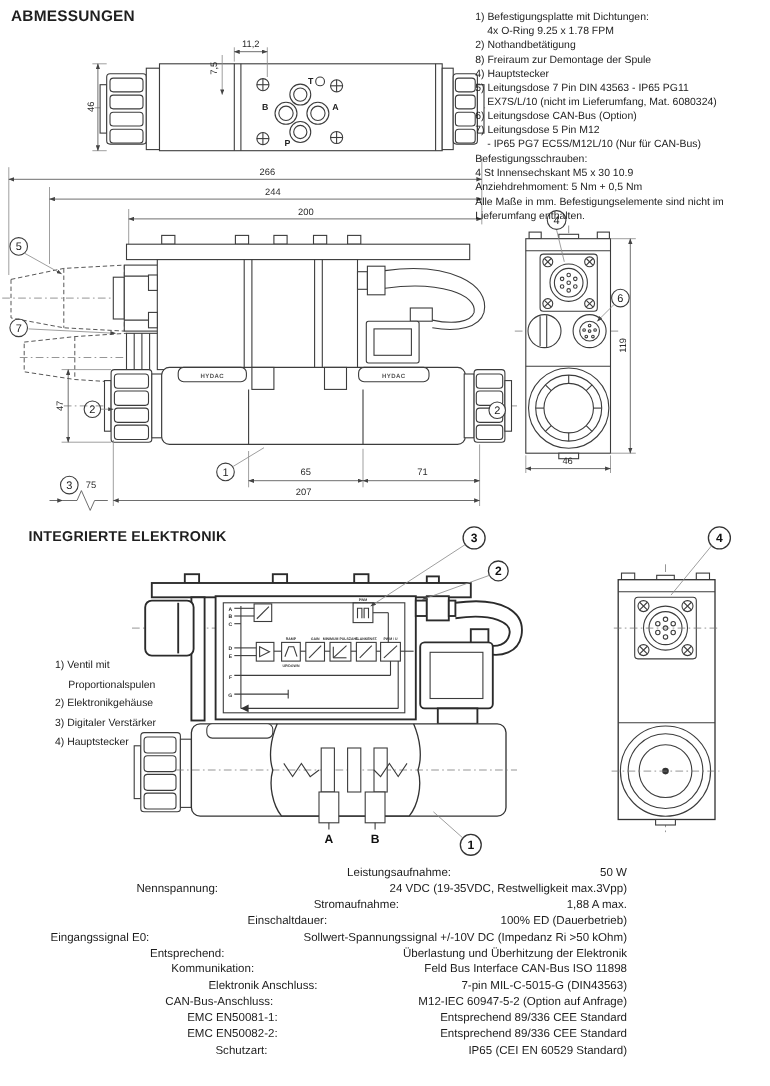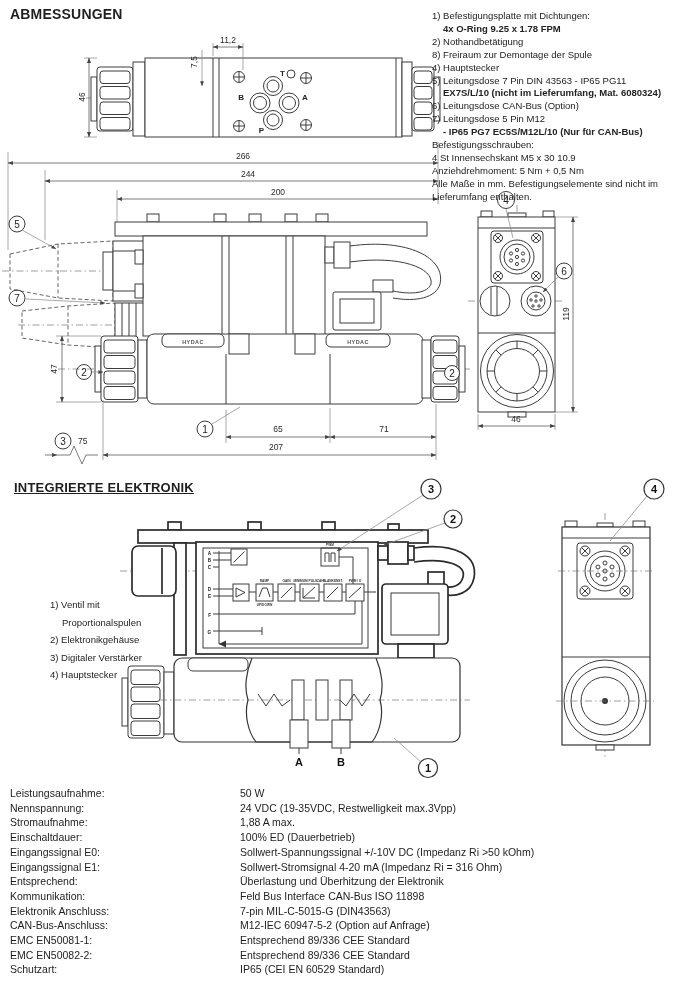--- a/index.html
+++ b/index.html
@@ -2,26 +2,26 @@
 <html><head>
 <meta charset="utf-8">
 <style>
   html,body{margin:0;padding:0;background:#fff;}
   #page{position:relative;width:700px;height:987px;background:#ffffff;overflow:hidden;
         font-family:"Liberation Sans",sans-serif;color:#1f1f1f;}
   #drawings{position:absolute;left:0;top:0;pointer-events:none;}
   .abs{position:absolute;}
   .h1{font-size:14px;font-weight:bold;letter-spacing:.2px;}
   .notes{font-size:9.5px;line-height:12.9px;width:266px;color:#222;}
-  .notes .ind{padding-left:11px;font-weight:bold;}
+  .notes .ind{padding-left:11px;}
   .intro{font-size:11px;line-height:16px;color:#222;}
   .legend{font-size:9.5px;line-height:17.5px;color:#222;}
   .legend .ind{padding-left:12px;}
   .specs{font-size:10.5px;line-height:14.7px;color:#1d1d1d;width:560px;}
-  .srow{display:flex;}
+  .srow{display:flex;justify-content:flex-end;}
   .srow .lbl{width:230px;flex:none;}
   
   .ln{stroke:#3c3c3c;stroke-width:1;fill:none;}
   .lnf{stroke:#3c3c3c;stroke-width:1;fill:#fff;}
   .lnb{stroke:#2b2b2b;stroke-width:1.7;fill:none;}
   .lnbf{stroke:#2b2b2b;stroke-width:1.7;fill:#fff;}
   .ln2{stroke:#333;stroke-width:1.2;fill:none;}
   .ln2f{stroke:#333;stroke-width:1.2;fill:#fff;}
   .thin{stroke:#8b8b8b;stroke-width:.75;fill:none;}
   .dim{stroke:#5a5a5a;stroke-width:.8;fill:none;}
@@ -514,21 +514,21 @@
   <div>6) Leitungsdose CAN-Bus (Option)</div>
   <div>7) Leitungsdose 5 Pin M12</div>
   <div class="ind">- IP65 PG7  EC5S/M12L/10 (Nur für CAN-Bus)</div>
   <div>Befestigungsschrauben:</div>
   <div>4 St Innensechskant M5 x 30 10.9</div>
   <div>Anziehdrehmoment: 5 Nm + 0,5 Nm</div>
   <div>Alle Maße in mm. Befestigungselemente sind nicht im</div>
   <div>Lieferumfang enthalten.</div>
 </div>
 
-<div class="abs h1" style="left:14px;top:480px;font-size:13px;text-decoration:underline;">INTEGRIERTE ELEKTRONIK</div>
+<div class="abs h1" style="left:26px;top:480px;font-size:13px;">INTEGRIERTE ELEKTRONIK</div>
 
 
 <div class="abs legend" style="left:10px;top:596px;margin-left:40px;">
   <div>1) Ventil mit</div>
   <div class="ind">Proportionalspulen</div>
   <div>2) Elektronikgehäuse</div>
   <div>3) Digitaler Verstärker</div>
   <div>4) Hauptstecker</div>
 </div>
 
@@ -547,24 +547,20 @@
       </div>
   <div class="srow">
         <span class="lbl">Einschaltdauer:</span>
         <span>100% ED (Dauerbetrieb)</span>
       </div>
   <div class="srow">
         <span class="lbl">Eingangssignal E0:</span>
         <span>Sollwert-Spannungssignal +/-10V DC (Impedanz Ri &gt;50 kOhm)</span>
       </div>
   <div class="srow">
-        <span class="lbl">Eingangssignal E1:</span>
-        <span>Sollwert-Stromsignal 4-20 mA (Impedanz Ri = 316 Ohm)</span>
-      </div>
-  <div class="srow">
         <span class="lbl">Entsprechend:</span>
         <span>Überlastung und Überhitzung der Elektronik</span>
       </div>
   <div class="srow">
         <span class="lbl">Kommunikation:</span>
         <span>Feld Bus Interface CAN-Bus ISO 11898</span>
       </div>
   <div class="srow">
         <span class="lbl">Elektronik Anschluss:</span>
         <span>7-pin MIL-C-5015-G (DIN43563)</span>

